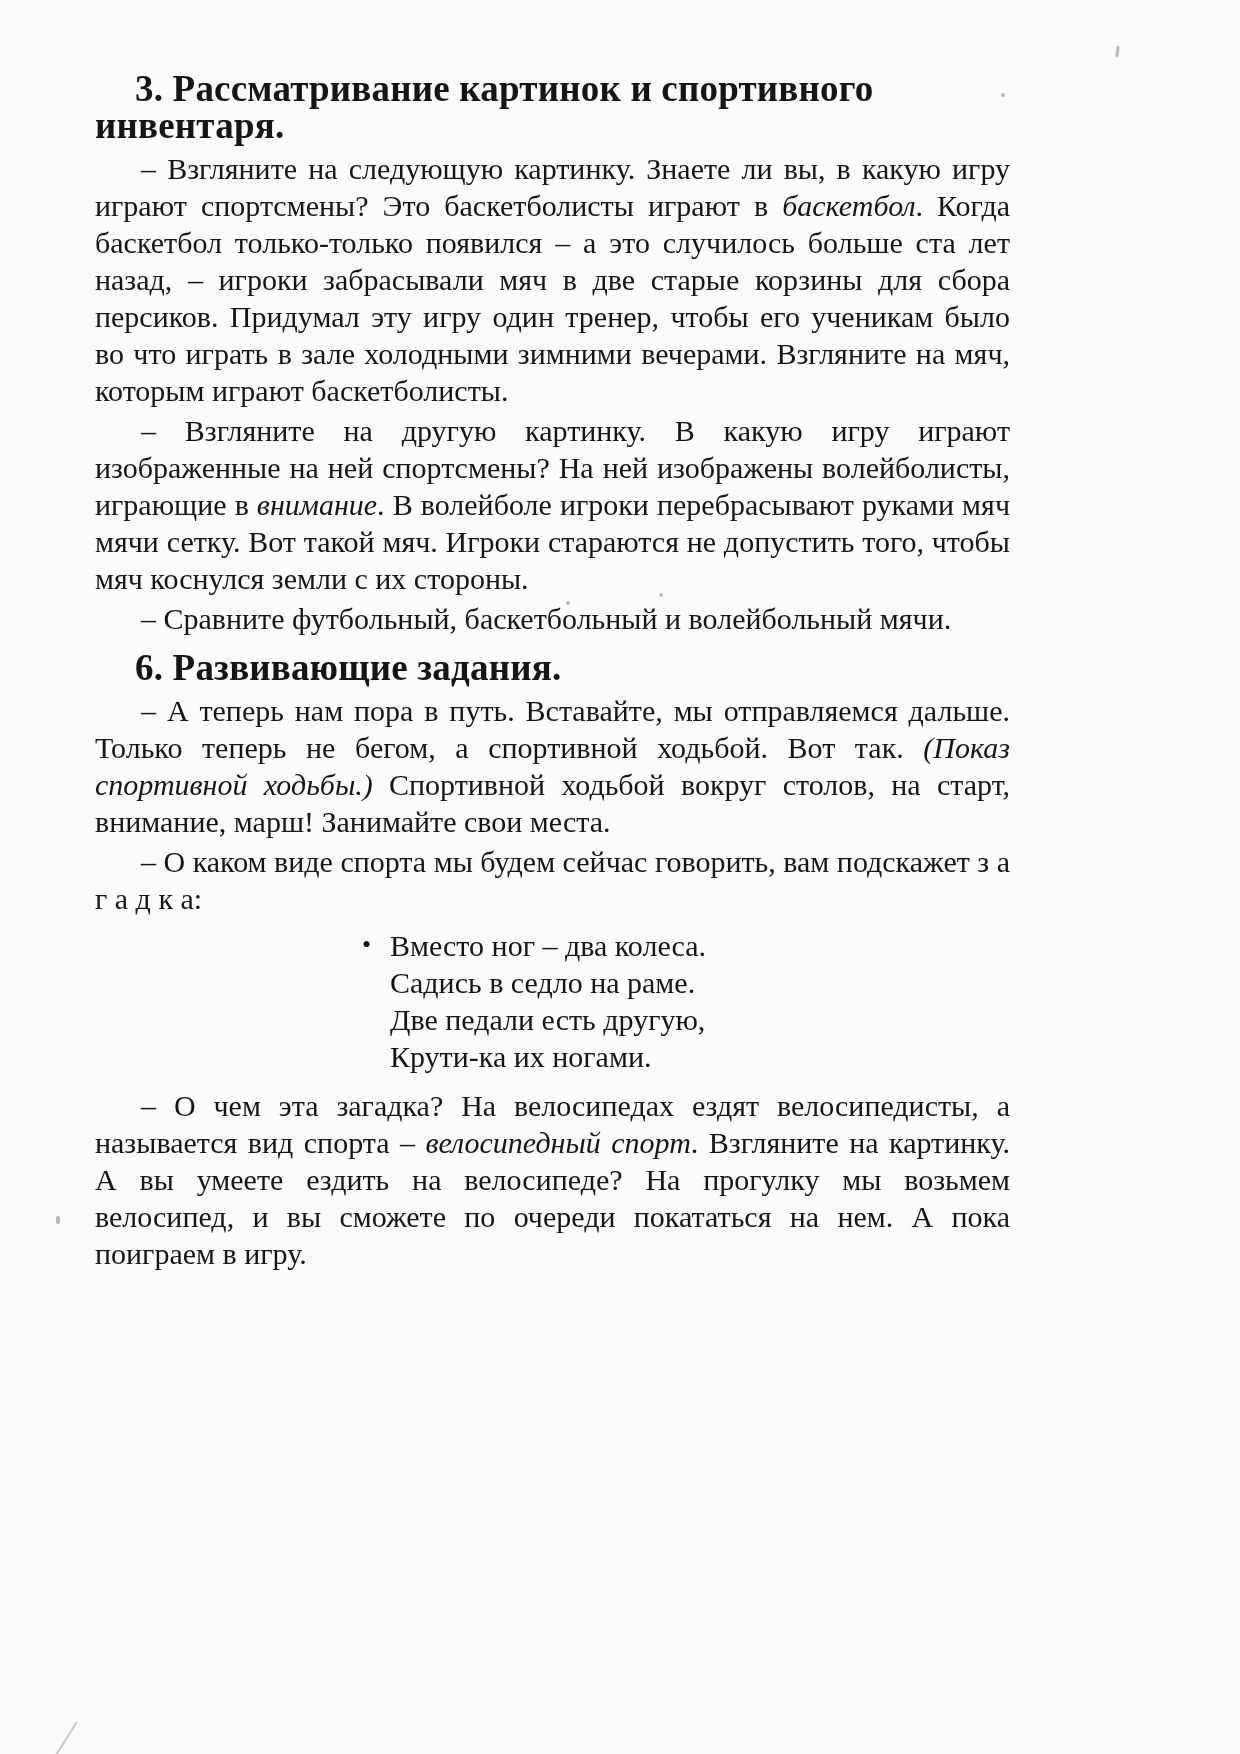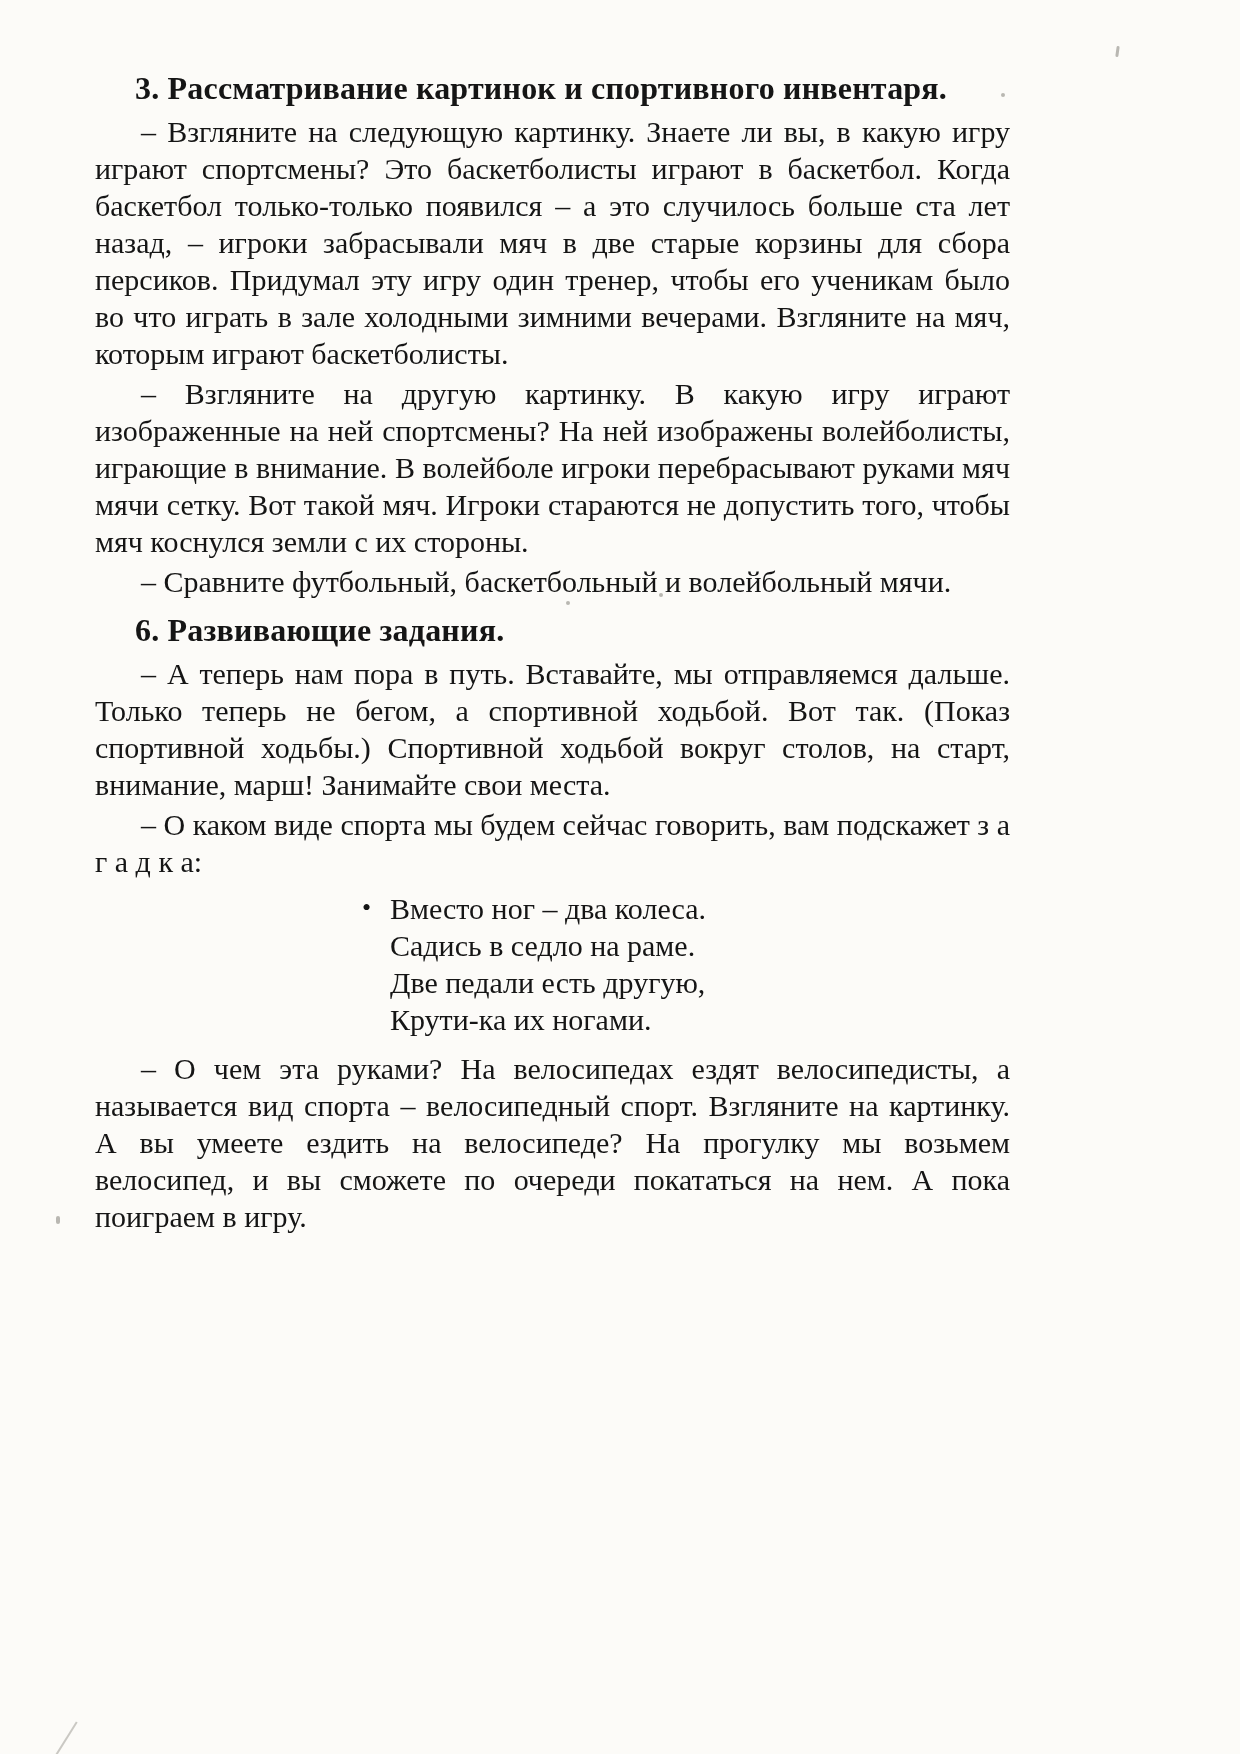--- a/index.html
+++ b/index.html
@@ -17,35 +17,35 @@
     color: #151515;
   }
   .content {
     position: absolute;
     left: 95px;
     top: 58px;
     width: 915px;
   }
   .heading {
     font-weight: bold;
-    font-size: 32px;
+    font-size: 37px;
     line-height: 37px;
     text-indent: 40px;
     margin-top: 12px;
     margin-bottom: 6px;
     letter-spacing: 0.2px;
   }
   .para {
     font-size: 30px;
     line-height: 37px;
     text-indent: 46px;
     text-align: justify;
     margin-bottom: 3px;
   }
-  .italic { }
+  .italic { font-style: italic; }
   .poem {
     font-size: 30px;
     line-height: 37px;
     margin: 10px 0 12px 295px;
     position: relative;
   }
   .poem-line { position: relative; white-space: nowrap; }
   .bullet {
     position: absolute;
     left: -28px;
@@ -80,21 +80,21 @@
       <div class="heading">6. Развивающие задания.</div>
       <p class="para"><span>– А теперь нам пора в путь. Вставайте, мы отправляемся дальше. Только теперь не бегом, а спортивной ходьбой. Вот так. </span><span class="italic">(Показ спортивной ходьбы.)</span><span> Спортивной ходьбой вокруг столов, на старт, внимание, марш! Занимайте свои места.</span></p>
       <p class="para"><span>– О каком виде спорта мы будем сейчас говорить, вам подскажет з а г а д к а:</span></p>
       <div class="poem">
         <div class="poem-line"><span class="bullet">•</span></div>
         <div class="poem-line"><span>Вместо ног – два колеса.</span></div>
         <div class="poem-line"><span>Садись в седло на раме.</span></div>
         <div class="poem-line"><span>Две педали есть другую,</span></div>
         <div class="poem-line"><span>Крути-ка их ногами.</span></div>
       </div>
-      <p class="para"><span>– О чем эта руками? На велосипедах ездят велосипедисты, а называется вид спорта – </span><span class="italic">велосипедный спорт</span><span>. Взгляните на картинку. А вы умеете ездить на велосипеде? На прогулку мы возьмем велосипед, и вы сможете по очереди покататься на нем. А пока поиграем в игру.</span></p>
+      <p class="para"><span>– О чем эта загадка? На велосипедах ездят велосипедисты, а называется вид спорта – </span><span class="italic">велосипедный спорт</span><span>. Взгляните на картинку. А вы умеете ездить на велосипеде? На прогулку мы возьмем велосипед, и вы сможете по очереди покататься на нем. А пока поиграем в игру.</span></p>
     </div>
   <div class="artifact artifact-1"></div>
   <div class="artifact artifact-2"></div>
   <div class="artifact artifact-3"></div>
   <div class="artifact artifact-4"></div>
   <div class="artifact artifact-5"></div>
   <div class="artifact-corner"></div>
 </div>
 
 </body></html>

